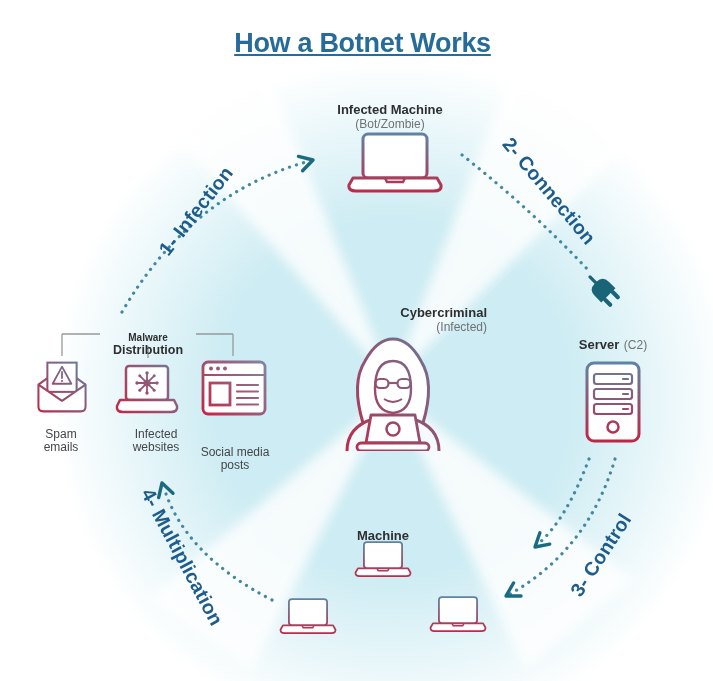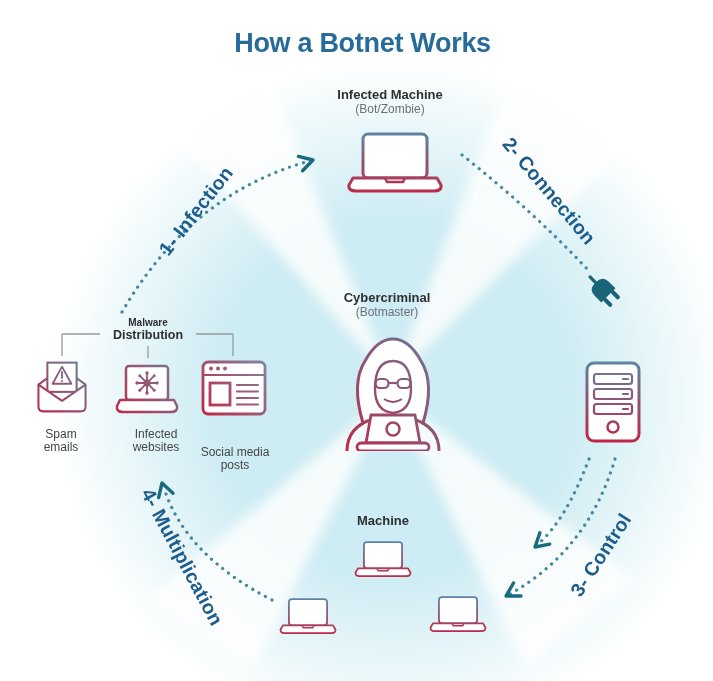--- a/index.html
+++ b/index.html
@@ -6,23 +6,23 @@
   .stage{
     position:relative;width:713px;height:681px;overflow:hidden;
     font-family:"Liberation Sans", sans-serif;
     background:
       radial-gradient(circle 340px at 393px 398px, #cdecf3 0%, #cdecf3 52%, rgba(205,236,243,0) 100%),
       #ffffff;
   }
   .abs{position:absolute;}
   .title{
     left:12px;right:0;top:28px;text-align:center;
-    font-size:27px;font-weight:700;letter-spacing:-0.3px;color:#266b9a;
-  }
-  .node-label{text-align:center;line-height:1.12;}
+    font-size:27px;font-weight:700;letter-spacing:-0.3px;color:#266b9a;text-decoration:underline;
+  }
+  .node-label{text-align:center;line-height:1.12;margin-top:15px;}
   .node-title{font-size:13px;font-weight:700;color:#2e2f31;}
   .node-sub{font-size:12px;font-weight:400;color:#6f7174;}
   .step-label{
     white-space:nowrap;font-size:19.5px;font-weight:700;color:#1e5c8c;
     transform-origin:center;letter-spacing:0.2px;
   }
   .caption{
     text-align:center;font-size:12px;color:#454648;line-height:1.1;font-weight:400;
   }
   svg{display:block;}
@@ -94,23 +94,23 @@
         <linearGradient id="lg1" x1="0" y1="0" x2="0" y2="66" gradientUnits="userSpaceOnUse">
       <stop offset="0" stop-color="#5b87a8"></stop>
           <stop offset="1" stop-color="#c52240"></stop>
         </linearGradient>
       </defs>
     <rect x="20" y="3" width="64" height="44" rx="5" fill="#fff" stroke="url(#lg1)" stroke-width="3"></rect>
     <path d="M10 47 L94 47 L98 54 Q99 60 91 60 L13 60 Q5 60 6 54 Z" fill="#fff" stroke="url(#lg1)" stroke-width="3" stroke-linejoin="round"></path>
     <path d="M42 47 L44 51 L60 51 L62 47" fill="none" stroke="url(#lg1)" stroke-width="2.5"></path>
   </svg>
 
-  <div class="abs node-label" style="left:287px;top:291px;width:200px;">
+  <div class="abs node-label" style="left:287px;top:291px;width:200px;text-align:right;">
     <div class="node-title">Cybercriminal</div>
-    <div class="node-sub">(Botmaster)</div>
+    <div class="node-sub">(Infected)</div>
   </div>
   <svg class="abs" style="left:325px;top:327px;" width="136" height="124" viewBox="0 0 136 124">
     <defs>
         <linearGradient id="lgh" x1="136" y1="0" x2="0" y2="124" gradientUnits="userSpaceOnUse">
       <stop offset="0" stop-color="#5b87a8"></stop>
           <stop offset="1" stop-color="#c52240"></stop>
         </linearGradient>
       </defs>
     <path d="M38 96 Q26 56 40 34 Q52 12 68 12 Q84 12 96 34 Q110 56 98 96" fill="#fff" stroke="url(#lgh)" stroke-width="3" stroke-linecap="round"></path>
     <path d="M50 62 Q50 34 68 34 Q86 34 86 62 Q86 84 68 86 Q50 84 50 62 Z" fill="#fff" stroke="url(#lgh)" stroke-width="2.4"></path>
@@ -119,20 +119,24 @@
     <path d="M63.5 56 L72.5 56" stroke="url(#lgh)" stroke-width="2.2"></path>
     <path d="M59 72 Q68 78 77 72" fill="none" stroke="url(#lgh)" stroke-width="2"></path>
     <path d="M22 124 Q22 100 48 92" fill="none" stroke="url(#lgh)" stroke-width="3"></path>
     <path d="M114 124 Q114 100 88 92" fill="none" stroke="url(#lgh)" stroke-width="3"></path>
     <path d="M46 88 L90 88 L95 116 L41 116 Z" fill="#fff" stroke="url(#lgh)" stroke-width="2.8" stroke-linejoin="round"></path>
     <circle cx="68" cy="102" r="6.5" fill="none" stroke="url(#lgh)" stroke-width="2.5"></circle>
     <rect x="32" y="116" width="72" height="8" rx="4" fill="#fff" stroke="url(#lgh)" stroke-width="2.8"></rect>
   </svg>
 
   <div class="abs node-label" style="left:533px;top:320px;width:160px;">
+    <div>
+      <span class="node-title">Server</span>
+      <span class="node-sub">(C2)</span>
+    </div>
   </div>
   <svg class="abs" style="left:584px;top:360px;" width="58" height="84" viewBox="0 0 58 84">
     <defs>
         <linearGradient id="lgs" x1="0" y1="0" x2="0" y2="84" gradientUnits="userSpaceOnUse">
       <stop offset="0" stop-color="#5b87a8"></stop>
           <stop offset="1" stop-color="#c52240"></stop>
         </linearGradient>
       </defs>
     <rect x="3" y="3" width="52" height="78" rx="7" fill="#fff" stroke="url(#lgs)" stroke-width="3"></rect>
     <rect x="10" y="14" width="38" height="10" rx="2.5" fill="none" stroke="url(#lgs)" stroke-width="2.2"></rect>

